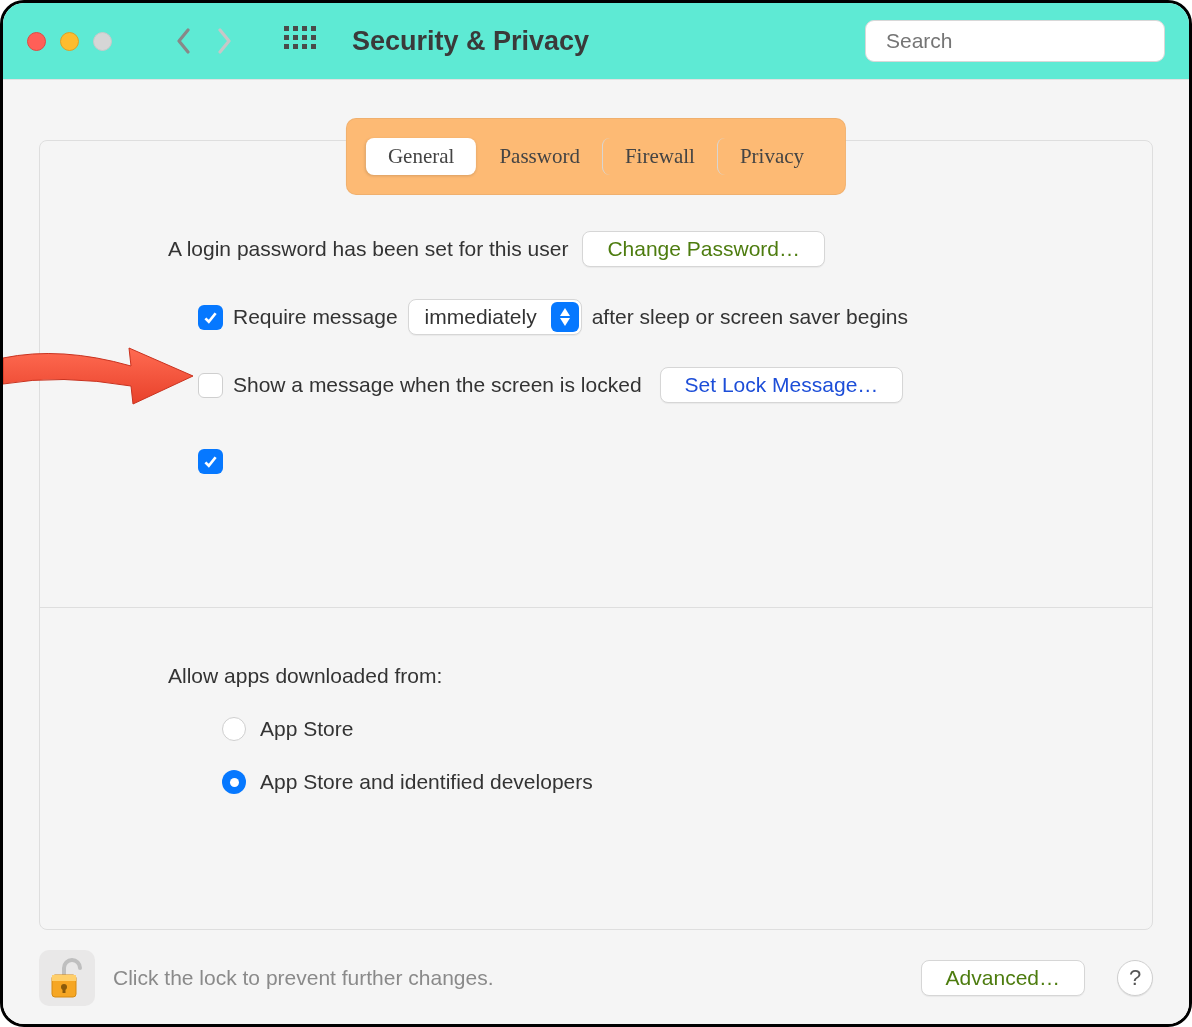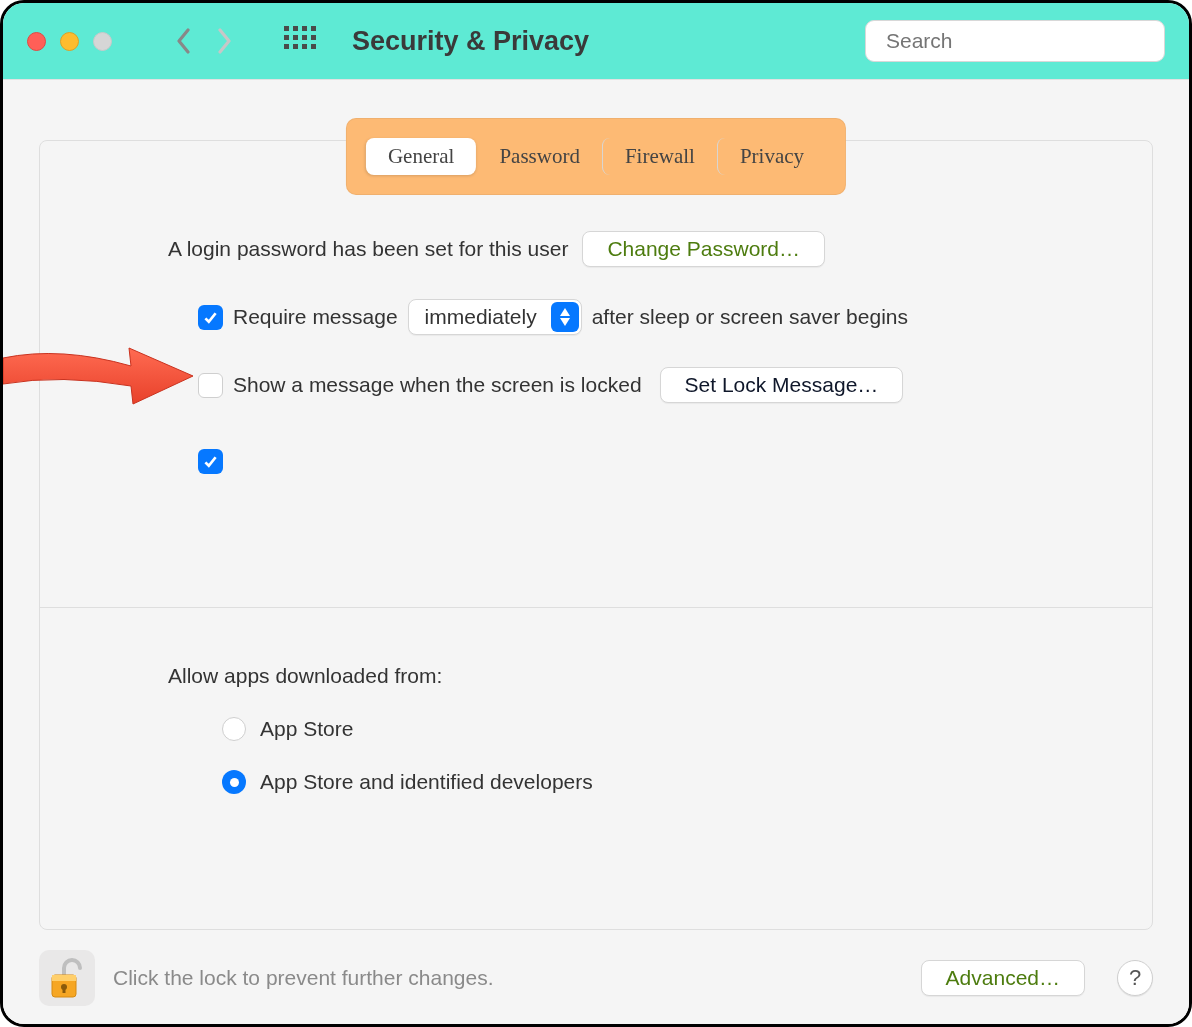--- a/index.html
+++ b/index.html
@@ -107,21 +107,21 @@
     .row1 { gap: 14px; }
     .btn {
       background: #fff;
       border: 1px solid #d6d6d6;
       border-radius: 8px;
       padding: 5px 24px;
       font-size: 21px;
       color: #4d7c0f;
       box-shadow: 0 1px 1px rgba(0,0,0,.05);
     }
-    .btn.disabled { color: #0f172a; }
+    .btn.disabled { color: #1d4ed8; }
 
     .row-ind { padding-left: 30px; }
 
     .checkbox {
       width: 25px; height: 25px; border-radius: 6px; flex-shrink: 0;
       display: inline-flex; align-items: center; justify-content: center;
       margin-right: 10px;
     }
     .checkbox.unchecked { background: #fff; border: 1px solid #cfcfcf; }
     .checkbox.checked   { background: #0678ff; }

